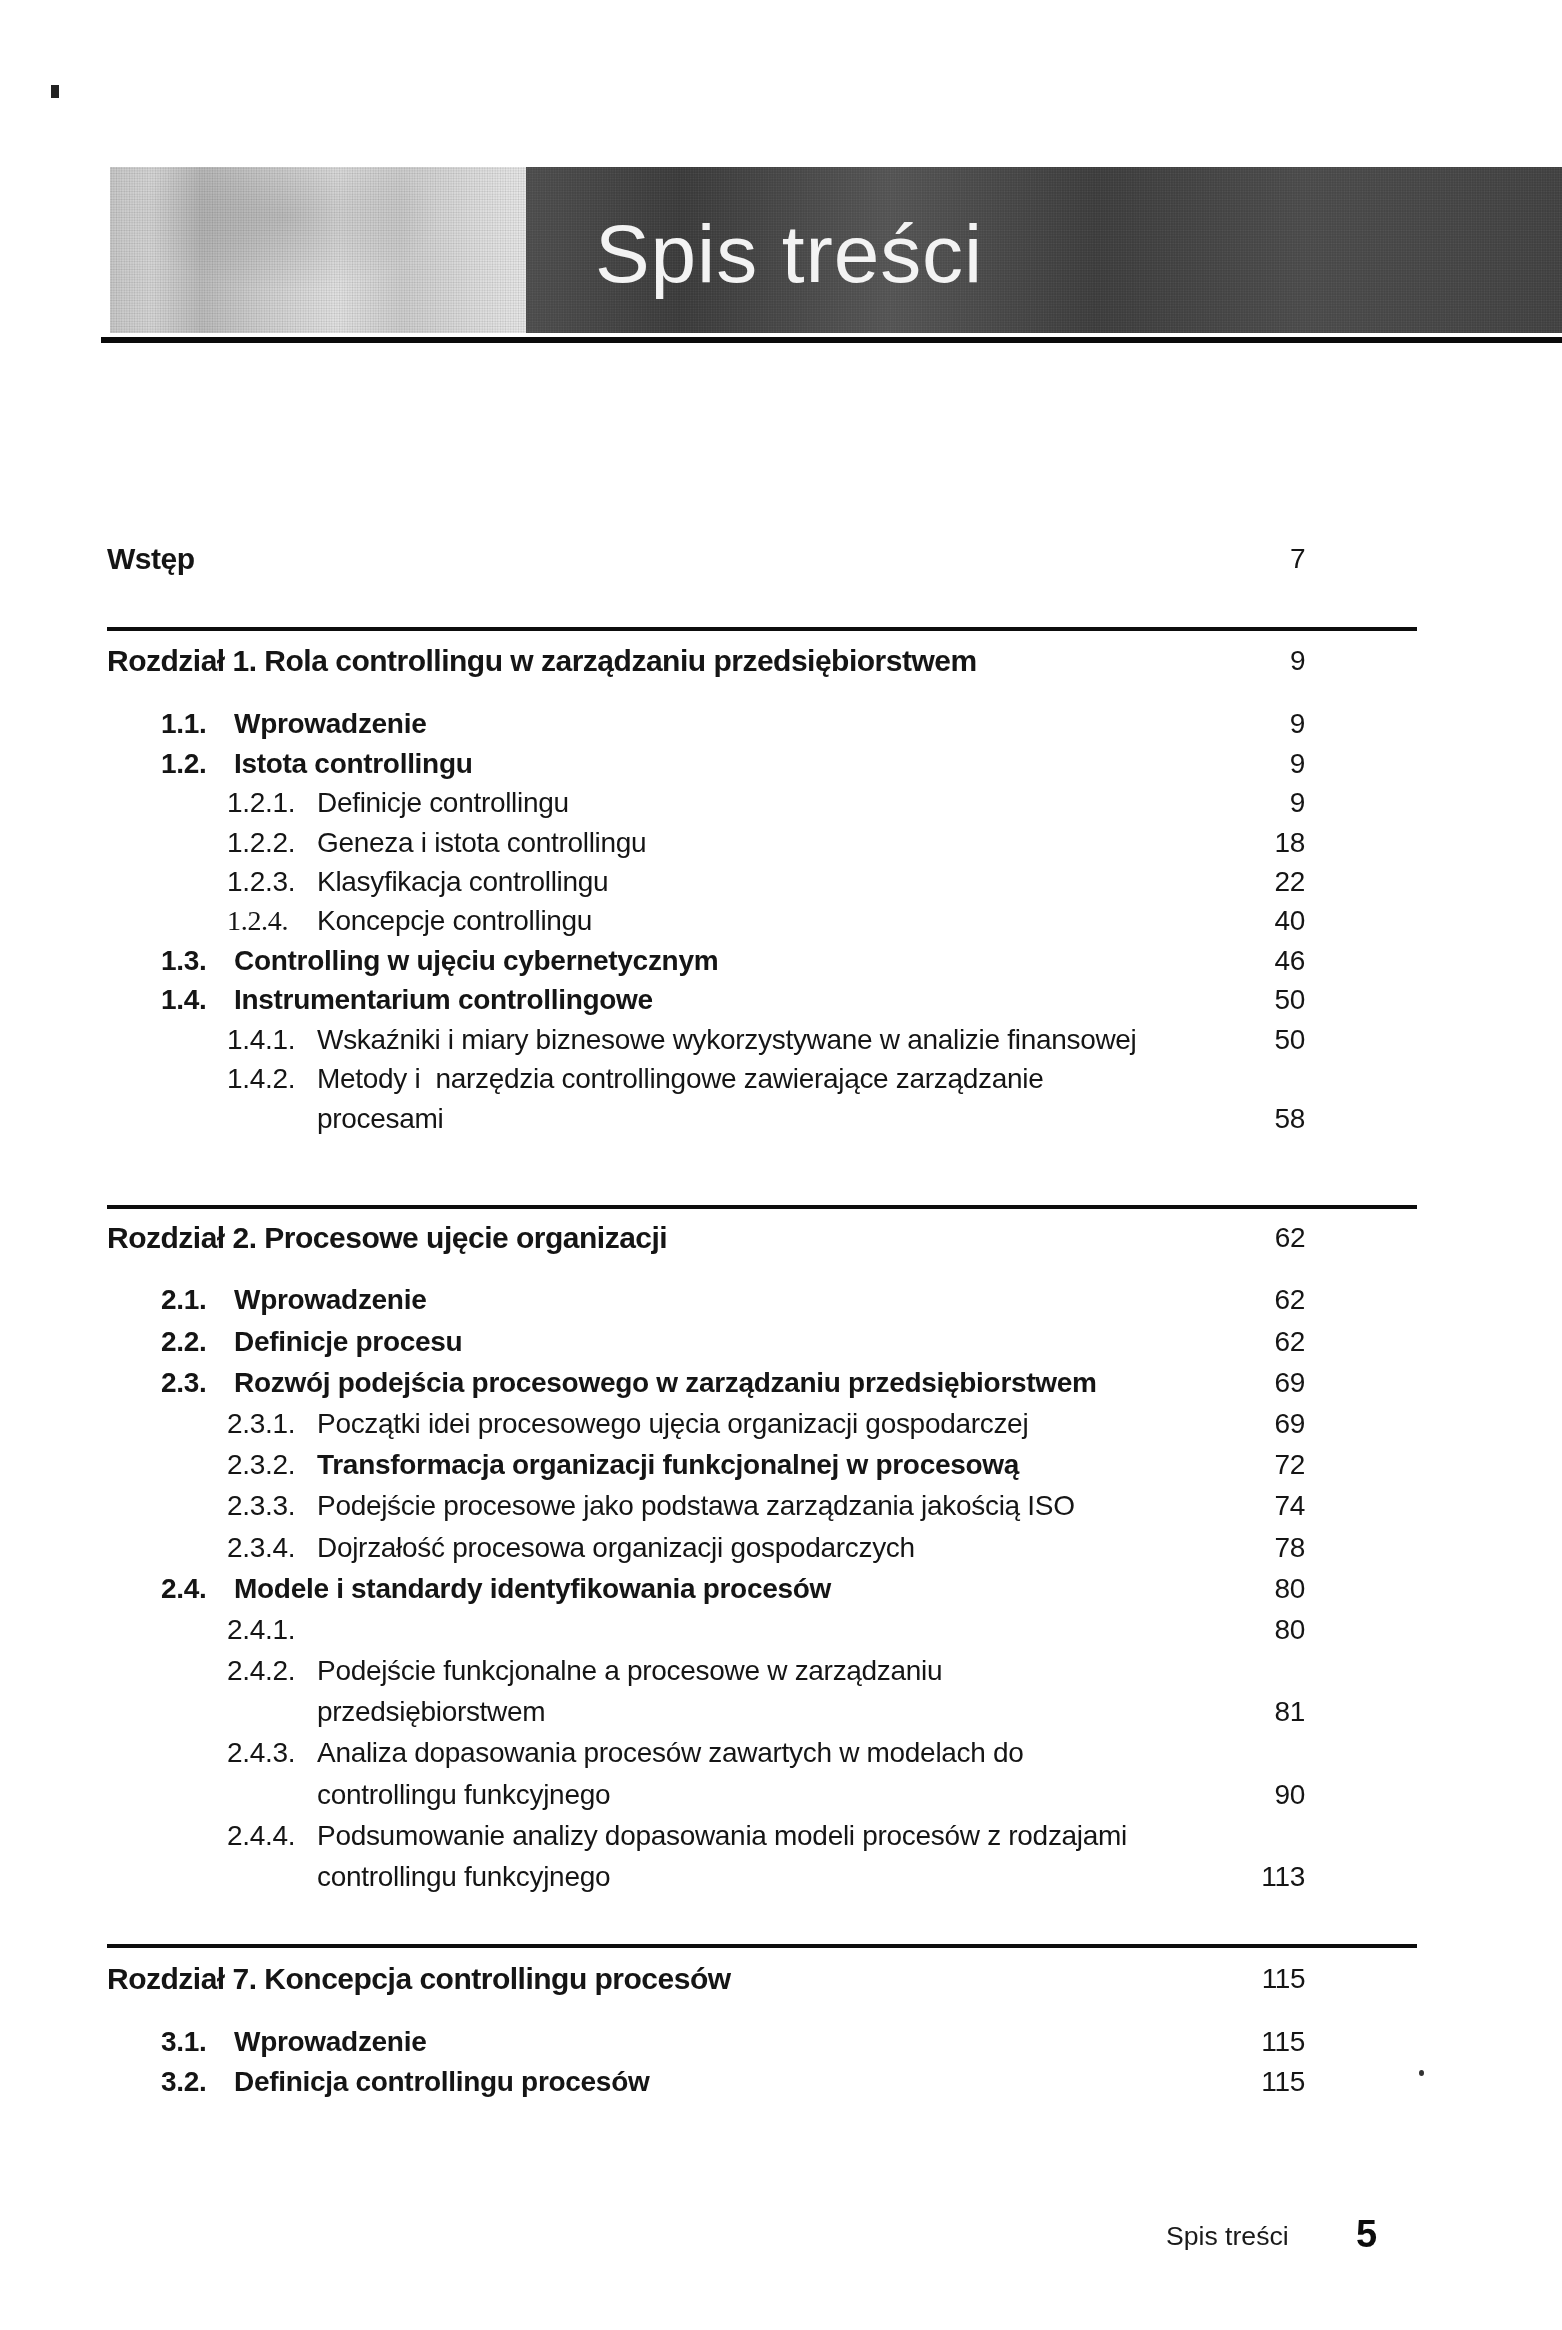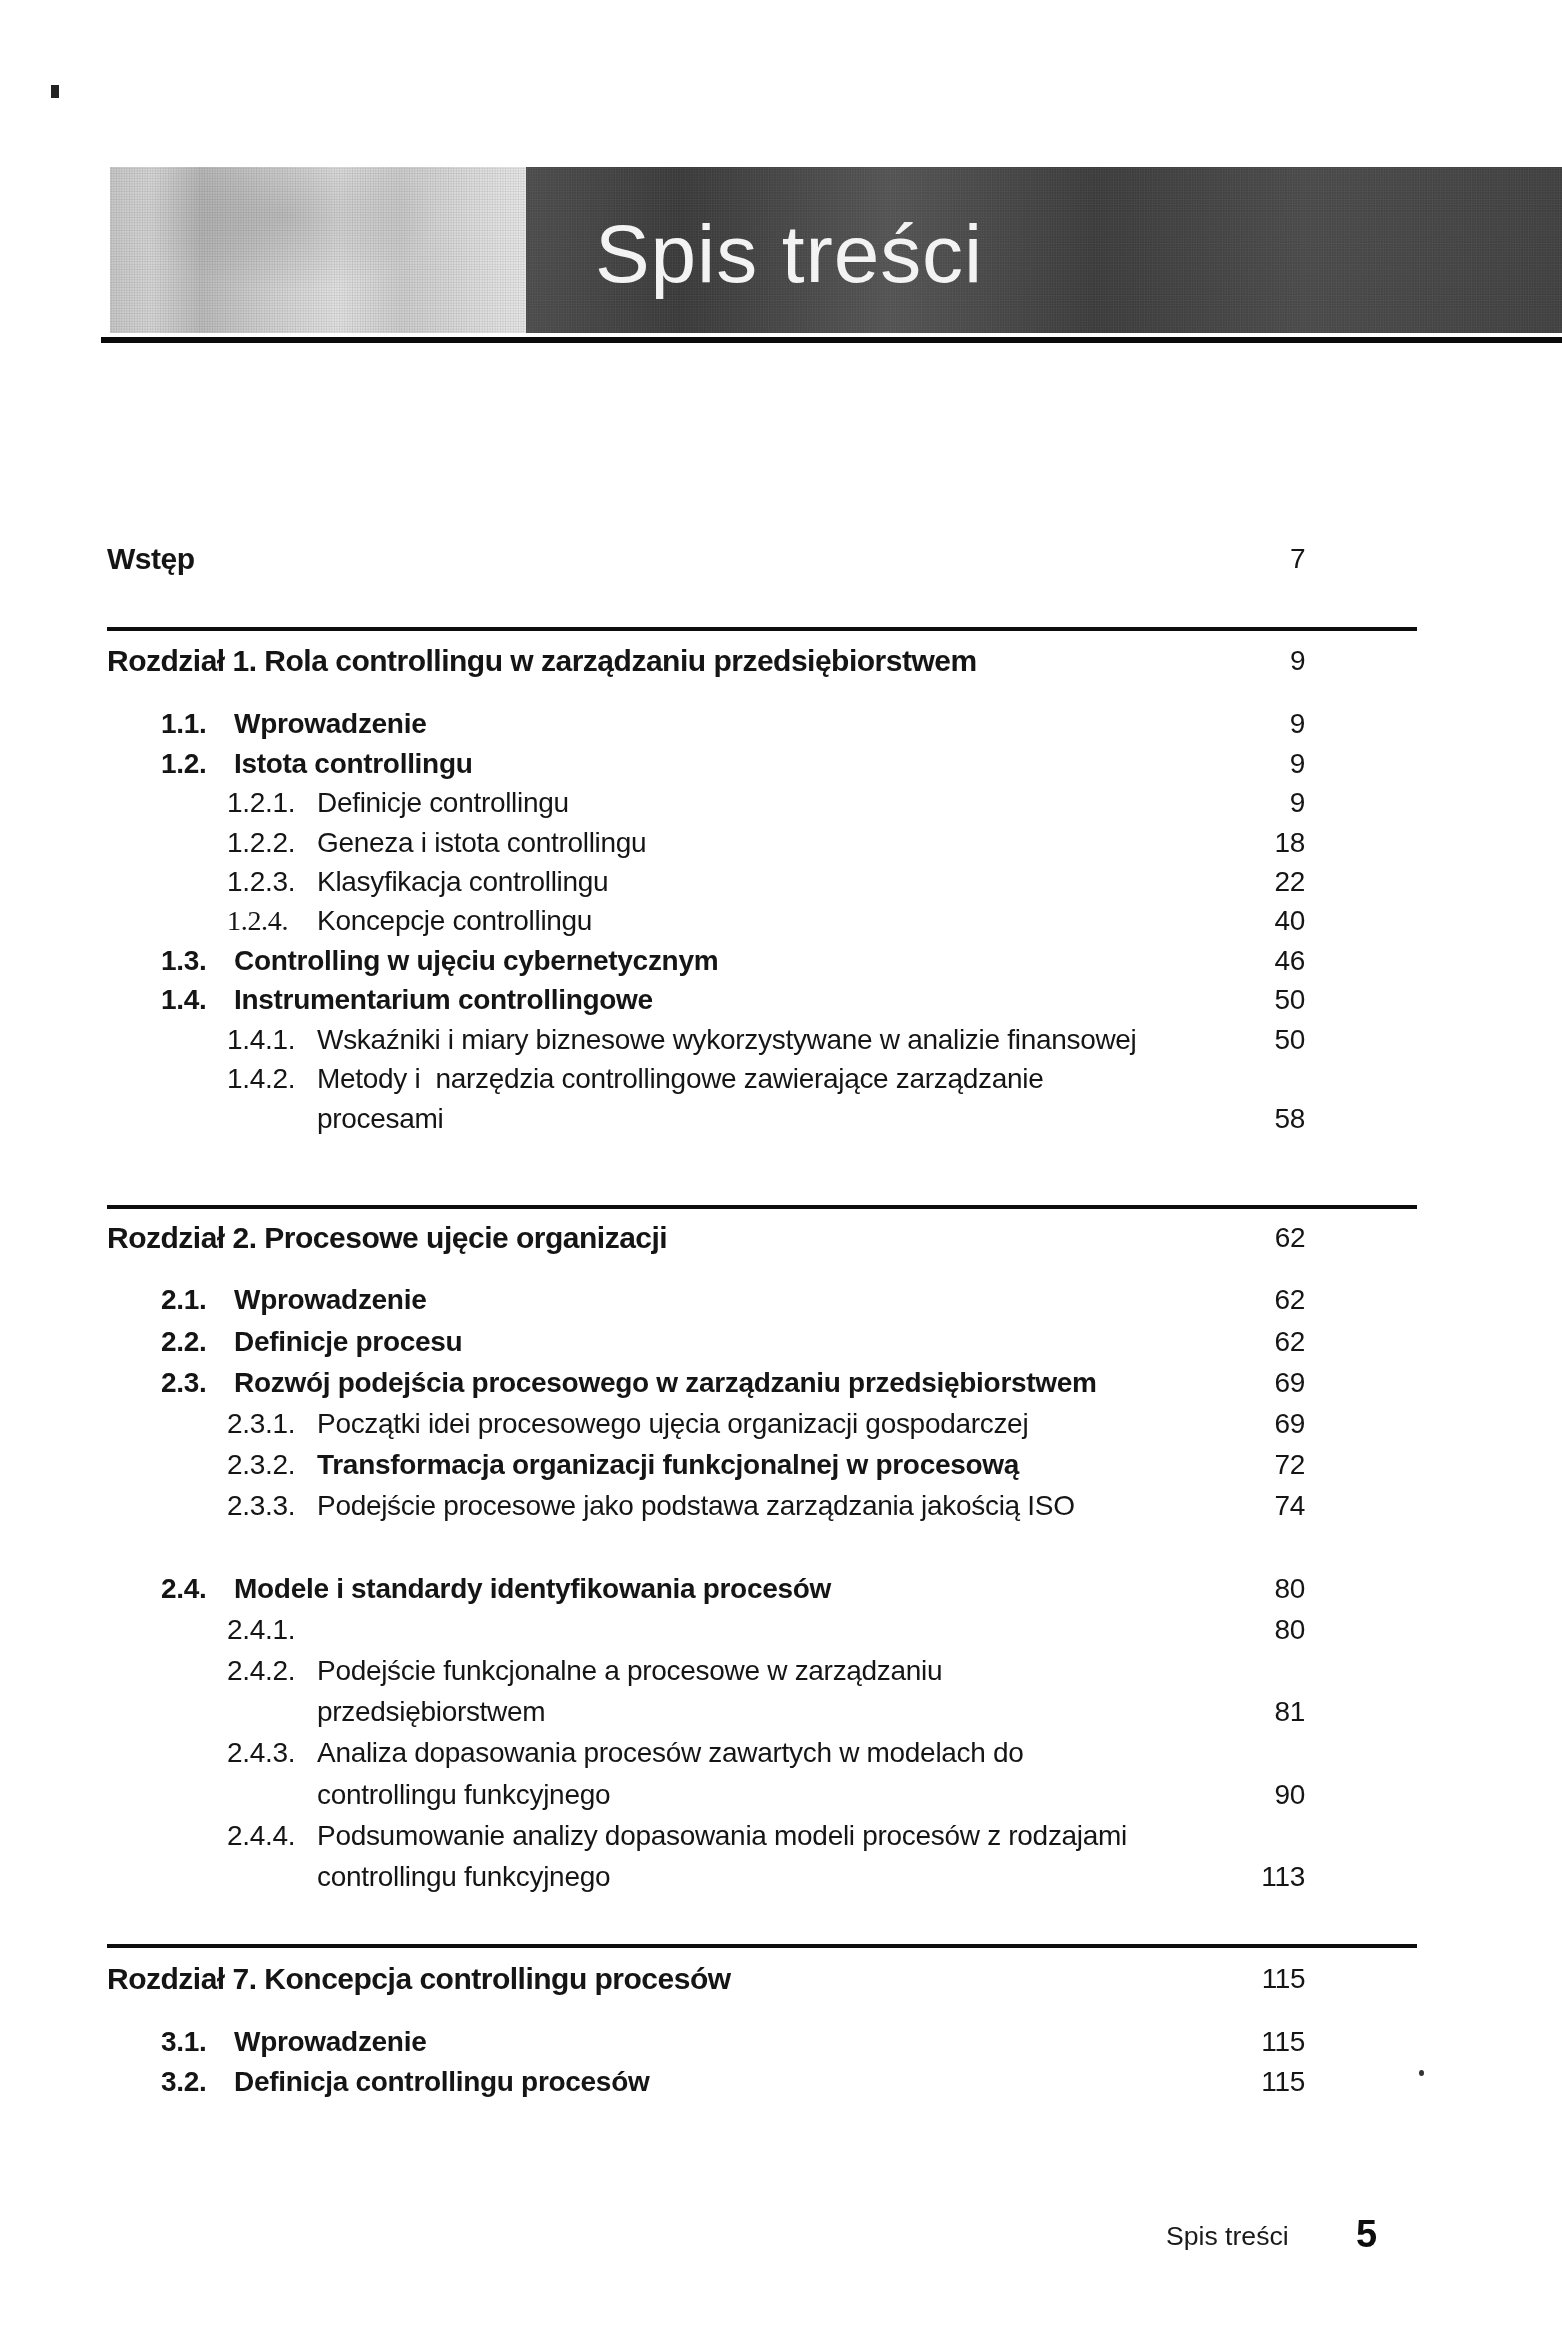--- a/index.html
+++ b/index.html
@@ -149,20 +149,25 @@
     <div class="row" style="top: 1445px;">
       <span class="num" style="left: 120px;">2.3.2.</span>
       <span class="title" style="left: 210px; font-weight: bold;">Transformacja organizacji funkcjonalnej w procesową</span>
       <span class="page">72</span>
     </div>
     <div class="row" style="top: 1486px;">
       <span class="num" style="left: 120px;">2.3.3.</span>
       <span class="title" style="left: 210px;">Podejście procesowe jako podstawa zarządzania jakością ISO</span>
       <span class="page">74</span>
     </div>
+    <div class="row" style="top: 1528px;">
+      <span class="num" style="left: 120px;">2.3.4.</span>
+      <span class="title" style="left: 210px;">Dojrzałość procesowa organizacji gospodarczych</span>
+      <span class="page">78</span>
+    </div>
     <div class="row" style="top: 1569px;">
       <span class="num bold" style="left: 54px;">2.4.</span>
       <span class="title bold" style="left: 127px;">Modele i standardy identyfikowania procesów</span>
       <span class="page">80</span>
     </div>
     <div class="row" style="top: 1610px;">
       <span class="num" style="left: 120px;">2.4.1.</span>
       <span class="page">80</span>
     </div>
     <div class="row" style="top: 1651px;">

